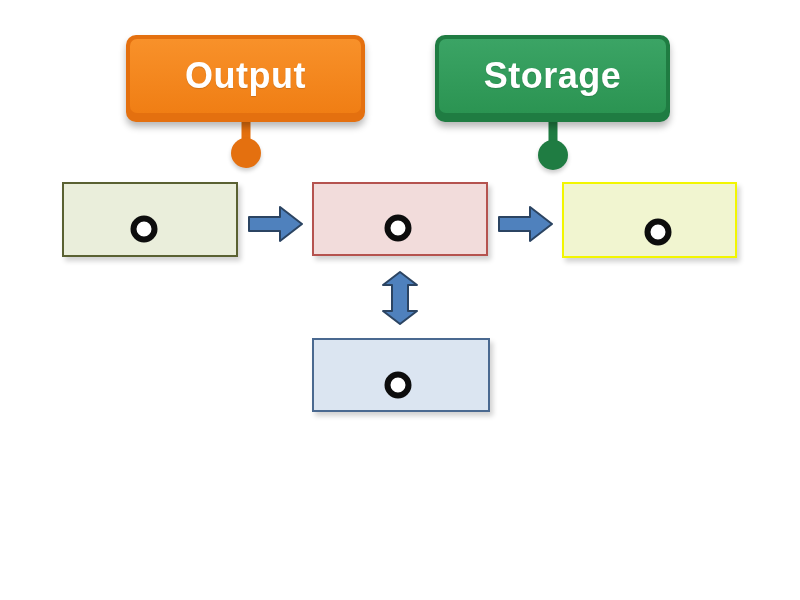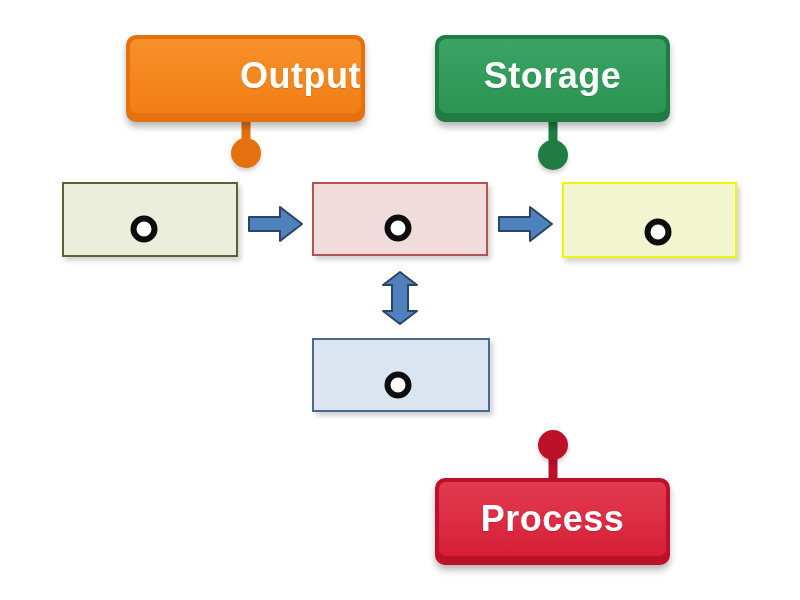--- a/index.html
+++ b/index.html
@@ -31,21 +31,21 @@
     user-select: none;
   }
   .pin-stem { position: absolute; width: 9px; left: 50%; transform: translateX(-50%); }
   .pin-dot  {
     position: absolute; width: 30px; height: 30px; border-radius: 50%;
     left: 50%; transform: translateX(-50%);
     box-shadow: 0 3px 4px rgba(0,0,0,0.2);
   }
 
   .chip-orange .chip-body, .chip-orange .pin-stem, .chip-orange .pin-dot { background: #E4700F; }
-  .chip-orange .chip-face { background: linear-gradient(180deg,#F8912A 0%,#F07E14 100%); justify-content: flex-end; }
+  .chip-orange .chip-face { background: linear-gradient(180deg,#F8912A 0%,#F07E14 100%); }
 
   .chip-green .chip-body, .chip-green .pin-stem, .chip-green .pin-dot { background: #1F7C42; }
   .chip-green .chip-face { background: linear-gradient(180deg,#3BA465 0%,#2B9452 100%); }
 
   .chip-blue .chip-body, .chip-blue .pin-stem, .chip-blue .pin-dot { background: #168ED8; }
   .chip-blue .chip-face { background: linear-gradient(180deg,#45B1F0 0%,#27A0E6 100%); }
 
   .chip-red .chip-body, .chip-red .pin-stem, .chip-red .pin-dot { background: #BD1029; }
   .chip-red .chip-face { background: linear-gradient(180deg,#E23B50 0%,#D51F37 100%); }
 
@@ -118,23 +118,14 @@
     <div class="pin-stem" style="top:85px; height:26px;"></div>
     <div class="pin-dot" style="top:105px;"></div>
     <div class="chip-body">
       <div class="chip-face">
         <span class="chip-text">Storage</span>
       </div>
     </div>
   </div>
 
 
-  <div class="chip chip-red" style="left:435px; top:478px; width:235px; height:87px;">
-    <div class="pin-stem" style="top:-24px; height:26px;"></div>
-    <div class="pin-dot" style="top:-48px;"></div>
-    <div class="chip-body">
-      <div class="chip-face">
-        <span class="chip-text">Process</span>
-      </div>
-    </div>
-  </div>
 
 </div>
 
 </body></html>

